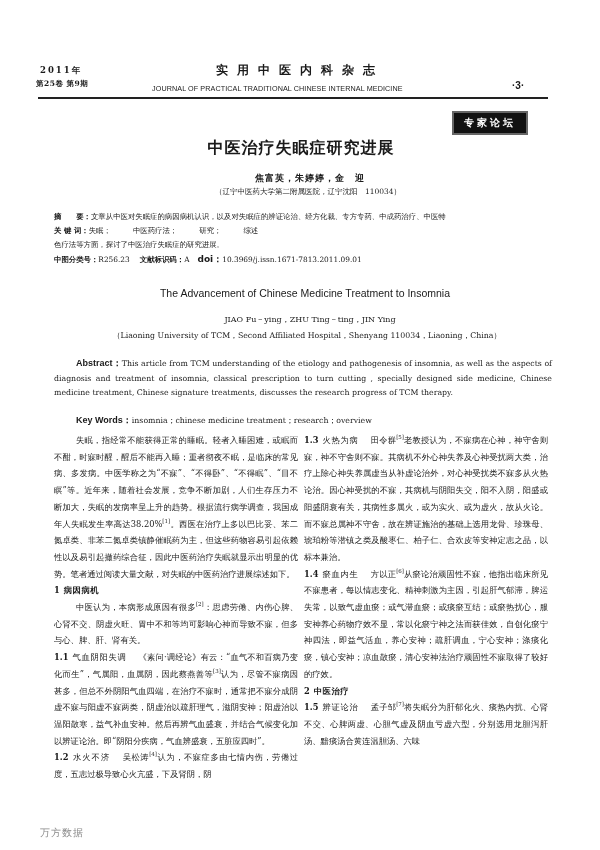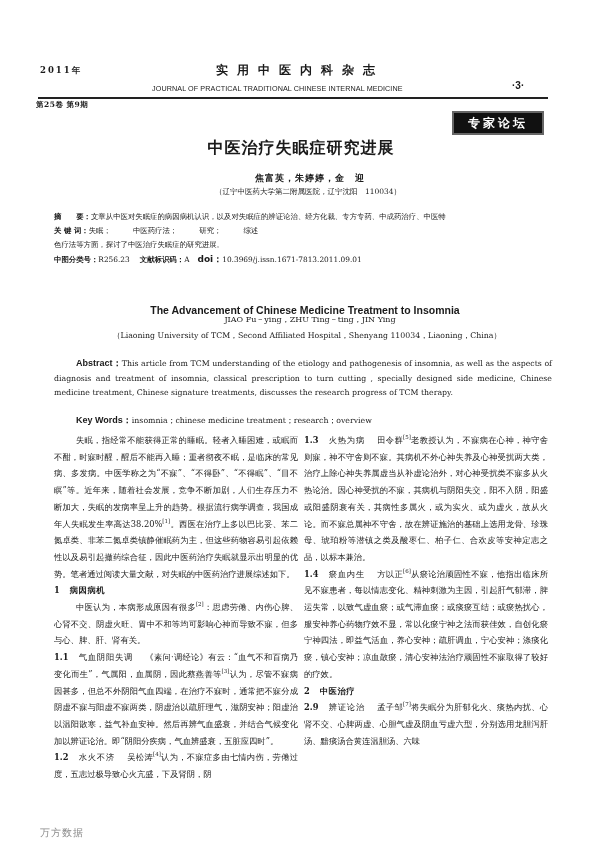--- a/index.html
+++ b/index.html
@@ -1,50 +1,50 @@
 <!DOCTYPE html>
 <html><head>
 <meta charset="utf-8">
 <style>
   html, body { margin: 0; padding: 0; background: #ffffff; }
   body { width: 600px; height: 850px; position: relative; overflow: hidden; color: #1a1a1a;
          font-family: "DejaVu Serif", "Liberation Serif", serif; }
   .hdr-year { position: absolute; left: 40px; top: 65px; font-size: 8.5px; font-weight: bold; letter-spacing: 2px; }
-  .hdr-vol { position: absolute; left: 36px; top: 100px; font-size: 7.5px; font-weight: bold; letter-spacing: 0.5px; }
+  .hdr-vol { position: absolute; left: 36px; top: 79px; font-size: 7.5px; font-weight: bold; letter-spacing: 0.5px; }
   .hdr-cn { position: absolute; left: 0; right: 0; top: 62px; text-align: center; font-size: 12px; font-weight: bold; letter-spacing: 9px; }
   .hdr-en { position: absolute; left: 152px; top: 84px; font-family: "Liberation Sans", sans-serif; font-size: 7.2px; letter-spacing: 0.1px; }
   .hdr-page { position: absolute; left: 512px; top: 80px; font-family: "Liberation Sans", sans-serif; font-size: 10px; font-weight: bold; }
   .hdr-rule { position: absolute; left: 38px; width: 510px; top: 97px; height: 2px; background: #222; }
-  .column-badge { position: absolute; left: 452px; top: 111px; width: 92px; height: 24px; background: #111; color: #fff;
+  .column-badge { position: absolute; left: 452px; top: 111px; width: 76px; height: 24px; background: #111; color: #fff;
     border: 2px solid #666; box-sizing: border-box; display: flex; align-items: center; justify-content: center;
-    font-family: "DejaVu Sans", sans-serif; font-size: 12px; font-weight: bold; letter-spacing: 3px; }
+    font-family: "DejaVu Sans", sans-serif; font-size: 10px; font-weight: bold; letter-spacing: 3px; }
   .title-cn { position: absolute; left: 0; right: 0; top: 138px; text-align: center; font-family: "DejaVu Sans", sans-serif;
     font-size: 16px; font-weight: bold; letter-spacing: 1px; padding-left: 2px; }
   .authors-cn { position: absolute; left: 0; right: 0; top: 172px; text-align: center; font-size: 9px; font-weight: bold; letter-spacing: 1px; padding-left: 20px; }
   .affil-cn { position: absolute; left: 0; right: 0; top: 187px; text-align: center; font-size: 7.5px; padding-left: 16px; }
   .abs-block { position: absolute; left: 54px; width: 500px; top: 210px; font-size: 7.4px; line-height: 14px; }
   .abs-block .lbl { font-weight: bold; font-family: "DejaVu Sans", sans-serif; }
   .abs-block .row { white-space: nowrap; }
   .sp { display: inline-block; }
-  .title-en { position: absolute; left: 0; right: 0; top: 304px; text-align: center; font-family: "Liberation Sans", sans-serif; font-size: 10.5px; padding-left: 10px; font-weight: bold; }
+  .title-en { position: absolute; left: 0; right: 0; top: 287px; text-align: center; font-family: "Liberation Sans", sans-serif; font-size: 10.5px; padding-left: 10px; }
   .authors-en { position: absolute; left: 0; right: 0; top: 314px; text-align: center; font-size: 8px; padding-left: 20px; }
   .affil-en { position: absolute; left: 0; right: 0; top: 330px; text-align: center; font-size: 7.8px; padding-left: 14px; }
   .abs-en { position: absolute; left: 54px; width: 498px; top: 356px; font-size: 7.8px; line-height: 14.6px; text-align: justify; }
   .abs-en .lbl { font-family: "Liberation Sans", sans-serif; font-weight: bold; font-size: 9px; }
   .abs-en p { margin: 0; }
   .indent { text-indent: 22px; }
   .kw { position: absolute; left: 76px; top: 414px; font-size: 7.8px; }
   .kw .lbl { font-family: "Liberation Sans", sans-serif; font-weight: bold; font-size: 9px; }
   .col { position: absolute; top: 432px; width: 244px; font-size: 8.3px; line-height: 16.7px; text-align: justify; }
   .col.left { left: 54px; }
   .col.right { left: 304px; }
   .col p { margin: 0; }
   .sec { font-weight: bold; }
   .subhead { font-family: "DejaVu Sans", sans-serif; letter-spacing: 0.5px; }
-  .num { font-weight: bold; margin-right: 10px; }
+  .num { font-weight: bold; margin-right: 4px; }
   sup { font-size: 5.5px; vertical-align: 4px; line-height: 0; }
   .footer-mark { position: absolute; left: 40px; top: 826px; font-size: 10px; color: #8a8a8a; letter-spacing: 1px; }
 </style>
 </head>
 <body>
 
 <div class="hdr-year">2011年</div>
 <div class="hdr-vol">第25卷 第9期</div>
 <div class="hdr-cn">实用中医内科杂志</div>
 <div class="hdr-en">JOURNAL OF PRACTICAL TRADITIONAL CHINESE INTERNAL MEDICINE</div>
@@ -87,16 +87,16 @@
   <p class="sec"><span class="num">1</span><span class="subhead">病因病机</span></p>
   <p class="indent"><span>中医认为，本病形成原因有很多</span><sup>[2]</sup><span>：思虑劳倦、内伤心脾、心肾不交、阴虚火旺、胃中不和等均可影响心神而导致不寐，但多与心、脾、肝、肾有关。</span></p>
   <p><span class="num">1.1</span><span class="subhead">气血阴阳失调</span><span class="sp" style="width:12px"></span><span>《素问·调经论》有云：“血气不和百病乃变化而生”，气属阳，血属阴，因此蔡燕善等</span><sup>[3]</sup><span>认为，尽管不寐病因甚多，但总不外阴阳气血四端，在治疗不寐时，通常把不寐分成阴虚不寐与阳虚不寐两类，阴虚治以疏肝理气，滋阴安神；阳虚治以温阳散寒，益气补血安神。然后再辨气血盛衰，并结合气候变化加以辨证论治。即“阴阳分疾病，气血辨盛衰，五脏应四时”。</span></p>
   <p><span class="num">1.2</span><span class="subhead">水火不济</span><span class="sp" style="width:12px"></span><span>吴松涛</span><sup>[4]</sup><span>认为，不寐症多由七情内伤，劳倦过度，五志过极导致心火亢盛，下及肾阴，阴</span></p>
 </div>
 
 <div class="col right">
   <p><span class="num">1.3</span><span class="subhead">火热为病</span><span class="sp" style="width:12px"></span><span>田令群</span><sup>[5]</sup><span>老教授认为，不寐病在心神，神守舍则寐，神不守舍则不寐。其病机不外心神失养及心神受扰两大类，治疗上除心神失养属虚当从补虚论治外，对心神受扰类不寐多从火热论治。因心神受扰的不寐，其病机与阴阳失交，阳不入阴，阳盛或阳盛阴衰有关，其病性多属火，或为实火、或为虚火，故从火论。而不寐总属神不守舍，故在辨证施治的基础上选用龙骨、珍珠母、琥珀粉等潜镇之类及酸枣仁、柏子仁、合欢皮等安神定志之品，以标本兼治。</span></p>
   <p><span class="num">1.4</span><span class="subhead">瘀血内生</span><span class="sp" style="width:12px"></span><span>方以正</span><sup>[6]</sup><span>从瘀论治顽固性不寐，他指出临床所见不寐患者，每以情志变化、精神刺激为主因，引起肝气郁滞，脾运失常，以致气虚血瘀；或气滞血瘀；或痰瘀互结；或瘀热扰心，服安神养心药物疗效不显，常以化瘀宁神之法而获佳效，自创化瘀宁神四法，即益气活血，养心安神；疏肝调血，宁心安神；涤痰化瘀，镇心安神；凉血散瘀，清心安神法治疗顽固性不寐取得了较好的疗效。</span></p>
   <p class="sec"><span class="num">2</span><span class="subhead">中医治疗</span></p>
-  <p><span class="num">2.9</span><span class="subhead">辨证论治</span><span class="sp" style="width:12px"></span><span>孟子邹</span><sup>[7]</sup><span>将失眠分为肝郁化火、痰热内扰、心肾不交、心脾两虚、心胆气虚及阴血亏虚六型，分别选用龙胆泻肝汤、黯痰汤合黄连温胆汤、六味</span></p>
+  <p><span class="num">1.5</span><span class="subhead">辨证论治</span><span class="sp" style="width:12px"></span><span>孟子邹</span><sup>[7]</sup><span>将失眠分为肝郁化火、痰热内扰、心肾不交、心脾两虚、心胆气虚及阴血亏虚六型，分别选用龙胆泻肝汤、黯痰汤合黄连温胆汤、六味</span></p>
 </div>
 
 <div class="footer-mark">万方数据</div>
 
 </body></html>

